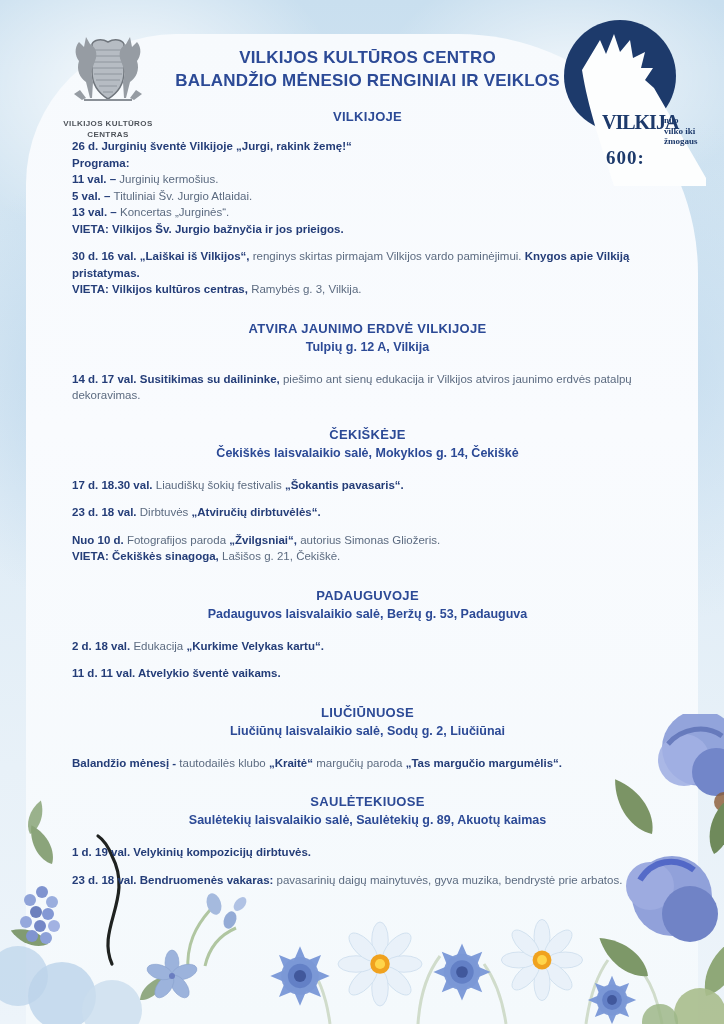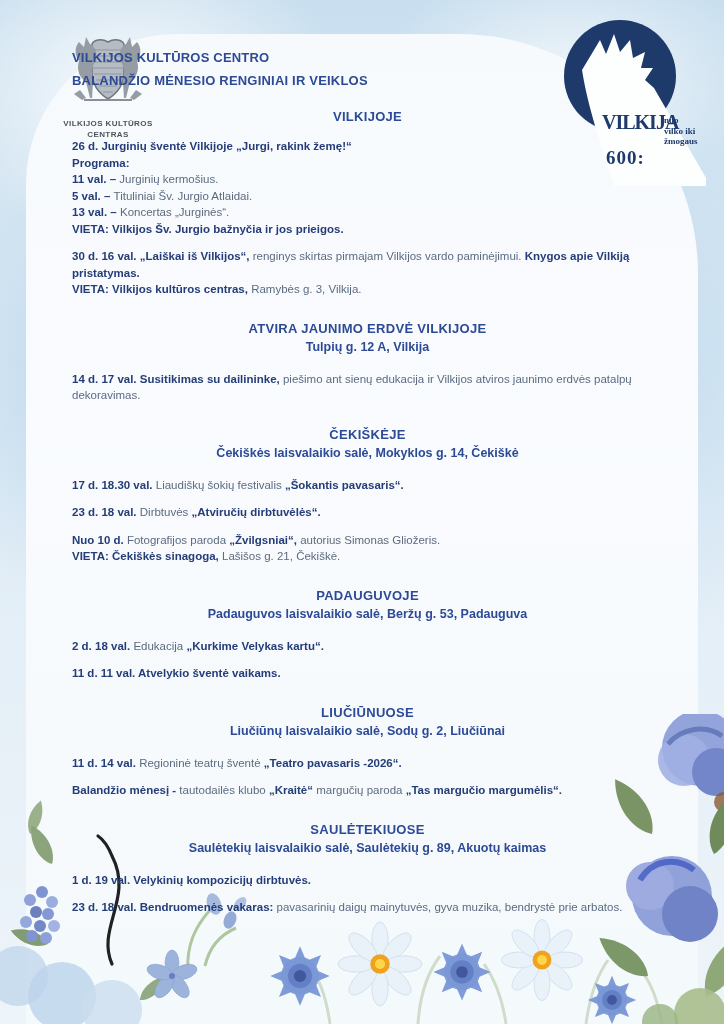--- a/index.html
+++ b/index.html
@@ -22,21 +22,21 @@
 
   
   .logo-right{position:absolute;left:556px;top:16px;width:160px;height:170px;}
   .badge-text{position:absolute;left:46px;top:96px;color:#1d3a6b;font-family:"Liberation Serif",serif;line-height:1;}
   .badge-name{font-size:20px;font-weight:700;letter-spacing:-1px;}
   .badge-number{font-size:19px;font-weight:700;letter-spacing:1px;margin-top:16px;padding-left:4px;}
   .badge-tagline{position:absolute;left:108px;top:99px;color:#1d3a6b;font-family:"Liberation Serif",serif;
                  font-size:9px;font-weight:700;line-height:10.5px;white-space:pre-line;}
 
   .content{position:absolute;left:72px;top:46px;width:591px;z-index:4;}
-  .title{color:#2c4a96;font-weight:700;font-size:13px;line-height:23px;letter-spacing:.2px;}
+  .title{color:#2c4a96;font-weight:700;font-size:17px;line-height:23px;text-align:center;letter-spacing:.2px;}
 
   .sec{margin:0;}
   .sec-h{margin-top:22px;font-weight:700;font-size:13px;line-height:18px;color:#2c4a96;text-align:center;letter-spacing:.3px;}
   .sec-a{font-weight:700;font-size:12.5px;line-height:18px;color:#2c4a96;text-align:center;}
   .u{text-underline-offset:2px;}
   .sec:first-child .sec-h{margin-top:16px;}
   .events{margin-top:15px;}
   .sec:first-child .events{margin-top:12px;}
   .line{margin-top:11px;font-size:11.5px;line-height:16.5px;color:#5c6b80;}
   .line.tight{margin-top:0;}
@@ -139,21 +139,20 @@
           <div class="sec-a u">Padauguvos laisvalaikio salė, Beržų g. 53, Padauguva</div>
           <div class="events">
             <div class="line"><span class="b">2 d. 18 val. </span><span>Edukacija </span><span class="b">„Kurkime Velykas kartu“.</span></div>
             <div class="line"><span class="b">11 d. 11 val.  Atvelykio šventė vaikams.</span></div>
           </div>
         </section>
         <section class="sec">
           <div class="sec-h u">LIUČIŪNUOSE</div>
           <div class="sec-a u">Liučiūnų laisvalaikio salė, Sodų g. 2, Liučiūnai</div>
           <div class="events">
-            <div class="line"><span class="b">11 d. 14 val. </span><span> Regioninė teatrų šventė </span><span class="b">„Teatro pavasaris -2026“.</span></div>
             <div class="line"><span class="b">Balandžio mėnesį - </span><span>tautodailės klubo </span><span class="b">„Kraitė“</span><span> margučių paroda </span><span class="b">„Tas margučio margumėlis“.</span></div>
           </div>
         </section>
         <section class="sec">
           <div class="sec-h u">SAULĖTEKIUOSE</div>
           <div class="sec-a u">Saulėtekių laisvalaikio salė, Saulėtekių g. 89, Akuotų kaimas</div>
           <div class="events">
             <div class="line"><span class="b">1 d. 19 val. Velykinių kompozicijų dirbtuvės.</span></div>
             <div class="line"><span class="b">23 d. 18 val.  Bendruomenės vakaras: </span><span>pavasarinių daigų mainytuvės, gyva muzika, bendrystė prie arbatos.</span></div>
           </div>

